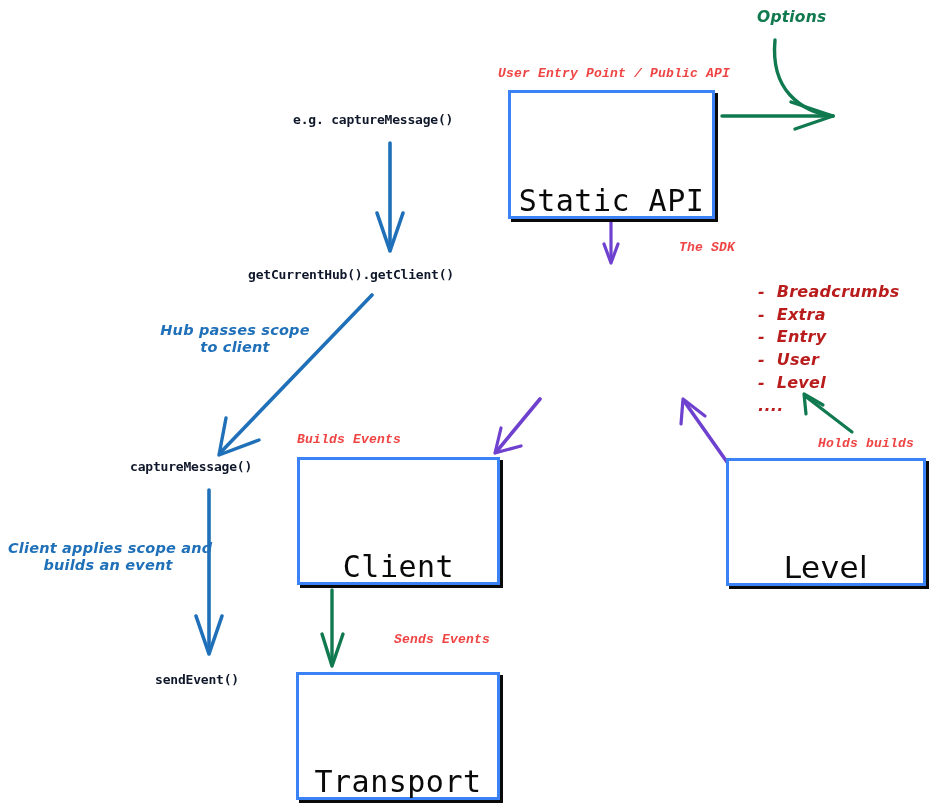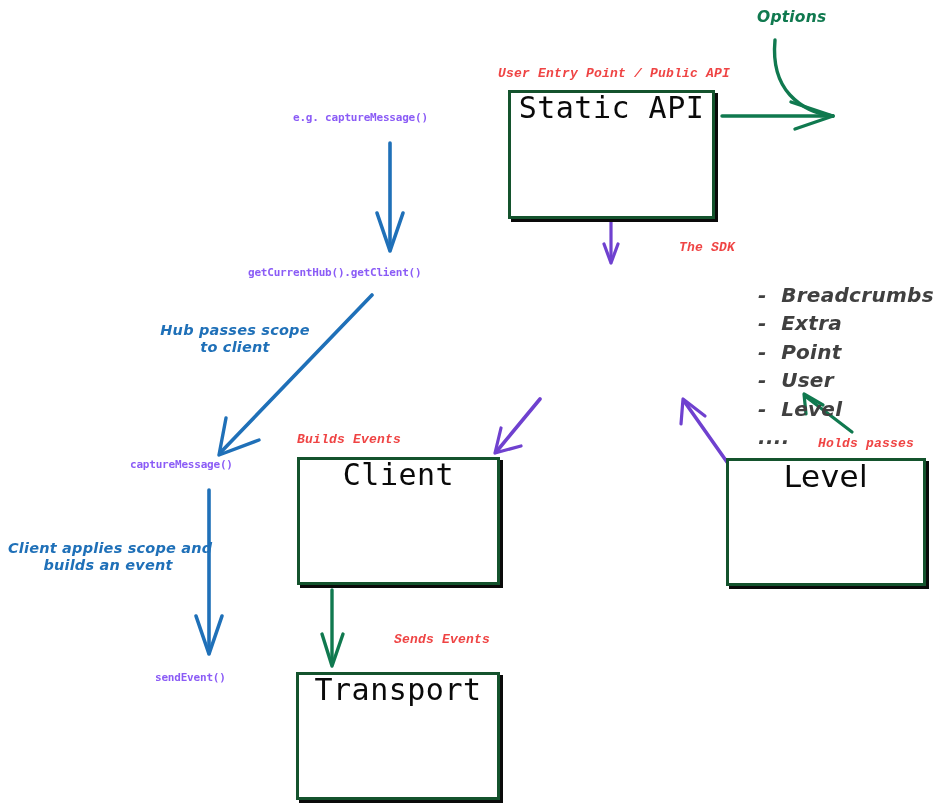--- a/index.html
+++ b/index.html
@@ -23,24 +23,24 @@
     left: 0;
     top: 0;
     width: 938px;
     height: 809px;
     pointer-events: none;
   }
   .node-box {
     position: absolute;
     box-sizing: border-box;
     background: #ffffff;
-    border: 3px solid #14532d;
+    border: 3px solid #3b82f6;
     box-shadow: 3px 3px 0 0 #0a0a0a;
     display: flex;
-    align-items: flex-start;
+    align-items: flex-end;
     justify-content: center;
   }
   .node-label {
     color: #0a0a0a;
     font-size: 30px;
     letter-spacing: 0.5px;
     line-height: 1;
     white-space: nowrap;
   }
   .node-label.mono {
@@ -64,41 +64,41 @@
     font-style: italic;
   }
   .anno.green {
     color: #10794f;
     font-family: "DejaVu Sans", sans-serif;
     font-size: 15.5px;
     letter-spacing: 0.2px;
     font-style: italic;
   }
   .anno.blue-code {
-    color: #8b5cf6;
+    color: #0f172a;
     font-family: "DejaVu Sans Mono", monospace;
-    font-size: 11px;
+    font-size: 13px;
     font-weight: 700;
     font-style: normal;
     letter-spacing: -0.2px;
   }
   .anno.blue-hand {
     color: #1f70b8;
     font-family: "DejaVu Sans", sans-serif;
     font-size: 14.5px;
     font-weight: 600;
     font-style: italic;
     text-align: center;
     letter-spacing: 0.2px;
   }
   .ctx-list {
     position: absolute;
-    color: #404040;
-    font-family: "DejaVu Sans", sans-serif;
-    font-size: 20px;
+    color: #b91c1c;
+    font-family: "DejaVu Sans", sans-serif;
+    font-size: 16px;
     font-style: italic;
     font-weight: 600;
     line-height: 1.42;
     letter-spacing: 0.3px;
   }
   .ctx-list .ctx-item { white-space: pre; }
 </style>
 </head>
 <body>
 
@@ -171,28 +171,28 @@
   </div>
 
   <div class="anno purple" style="left:498px; top:66px;">User Entry Point / Public API</div>
 
   <div class="anno purple" style="left:634px; top:240px;margin-left:45px;">The SDK</div>
 
   <div class="anno purple" style="left:297px; top:432px;">Builds Events</div>
 
   <div class="anno purple" style="left:394px; top:632px;">Sends Events</div>
 
-  <div class="anno purple" style="left:818px; top:436px;">Holds passes</div>
+  <div class="anno purple" style="left:818px; top:436px;">Holds builds</div>
 
   <div class="anno green" style="left:757px; top:8px;">Options</div>
 
   <div class="ctx-list" style="left:758px; top:281px;">
     <div class="ctx-item">-  Breadcrumbs</div>
     <div class="ctx-item">-  Extra</div>
-    <div class="ctx-item">-  Point</div>
+    <div class="ctx-item">-  Entry</div>
     <div class="ctx-item">-  User</div>
     <div class="ctx-item">-  Level</div>
     <div class="ctx-item">....</div>
   </div>
 
   <div class="anno blue-code" style="left:293px; top:112px;">e.g. captureMessage()</div>
 
   <div class="anno blue-code" style="left:248px; top:267px;text-align:right;">getCurrentHub().getClient()</div>
 
   <div class="anno blue-code" style="left:130px; top:459px;">captureMessage()</div>

